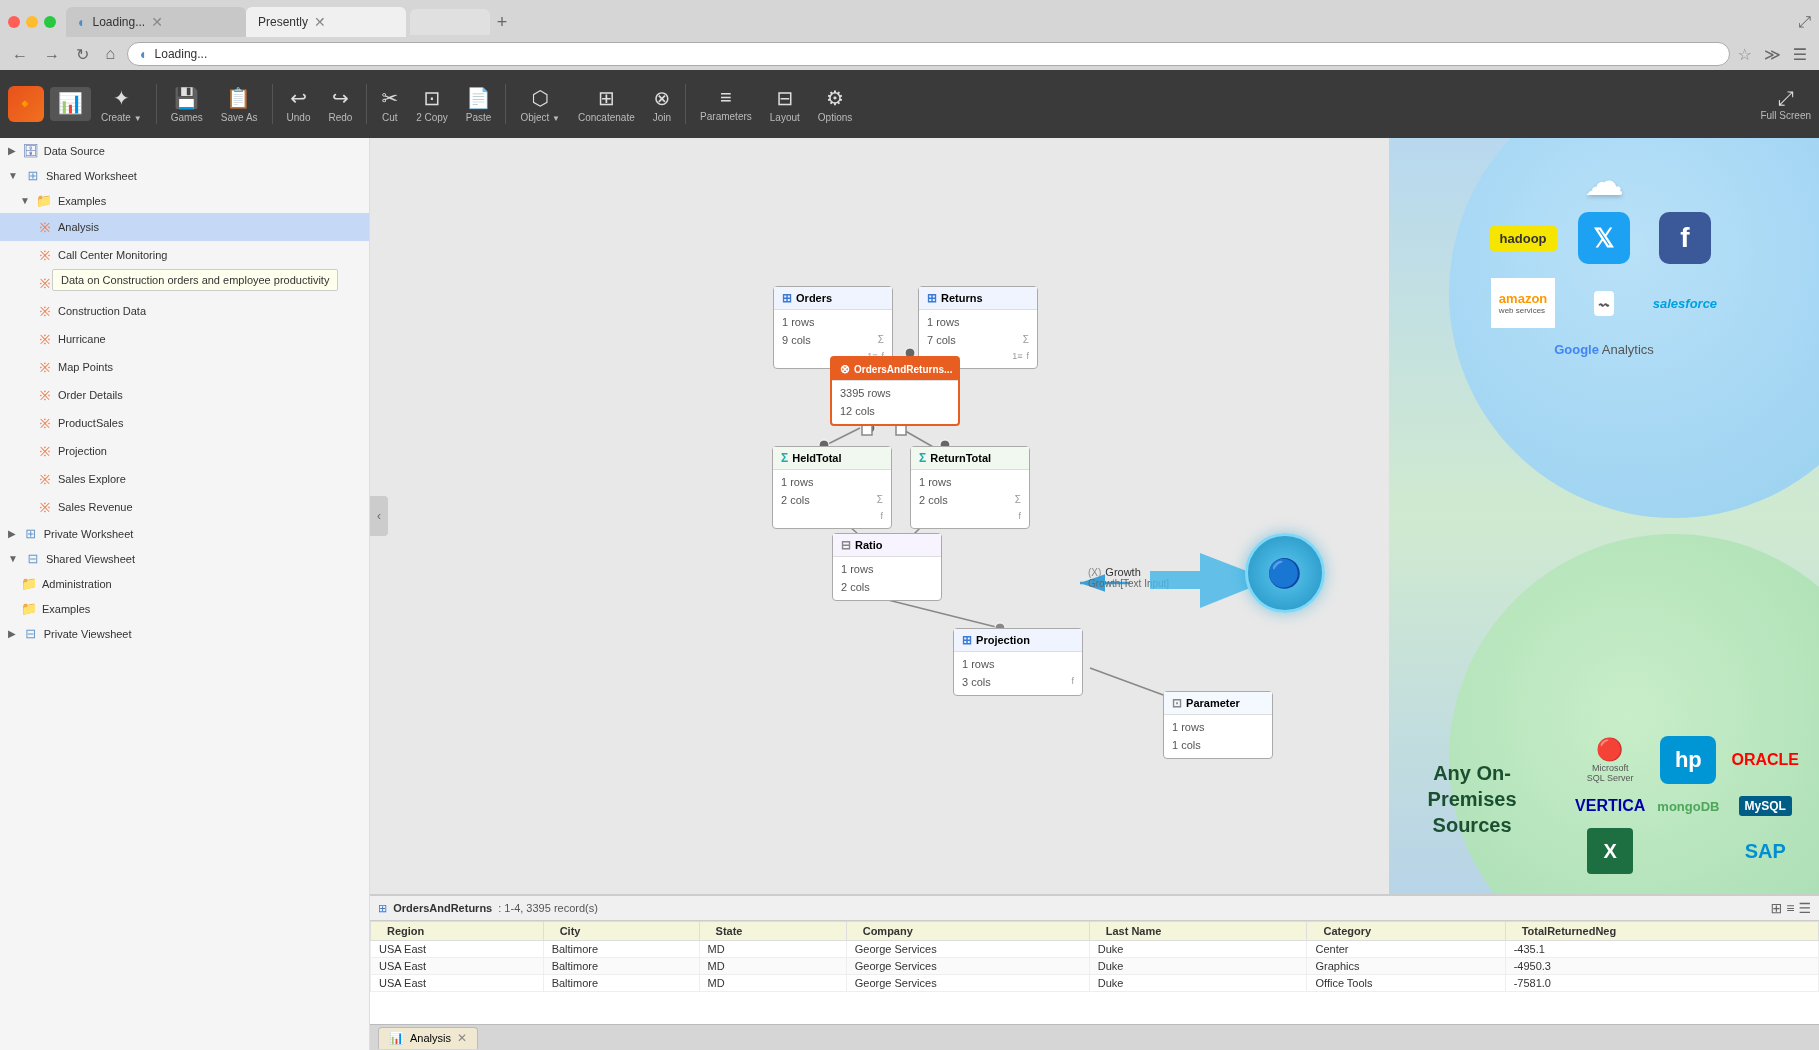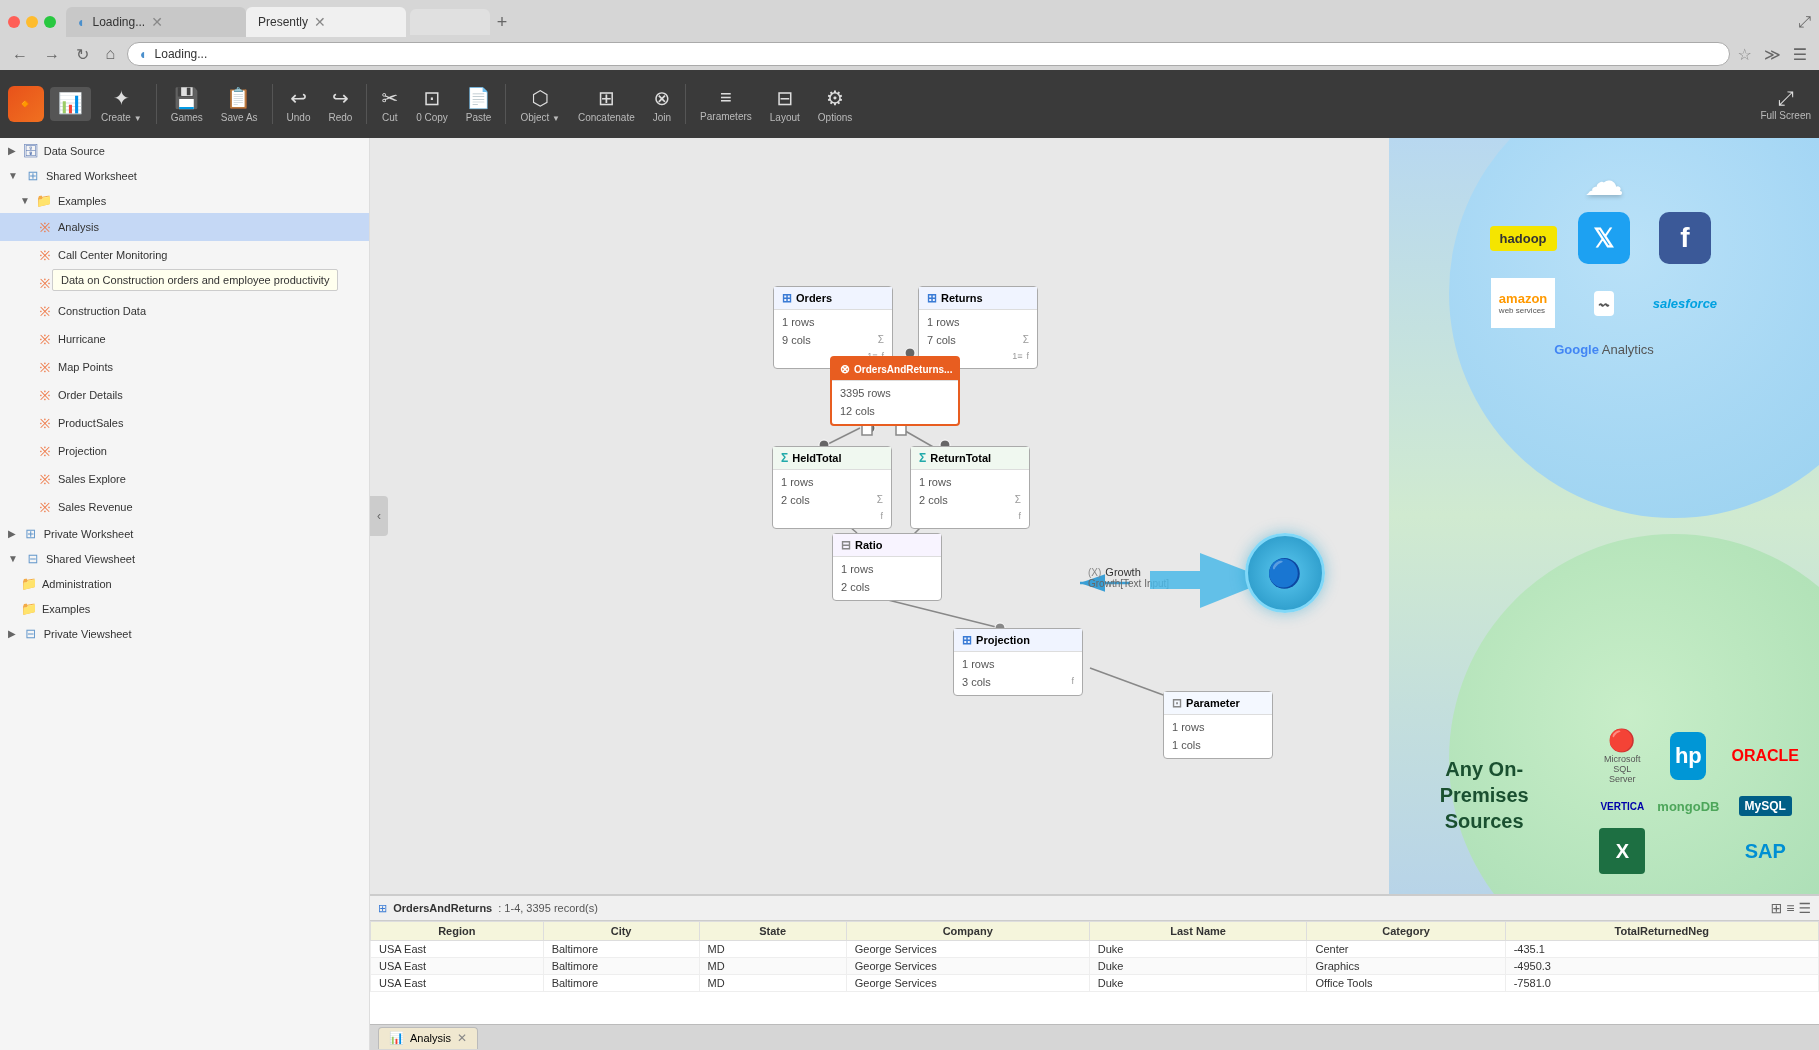--- a/index.html
+++ b/index.html
@@ -65,21 +65,21 @@
     
     .data-table-area { height: 130px; background: white; border-top: 2px solid #ccc; overflow: hidden; }
     .data-table-header { background: #f0f0f0; padding: 4px 8px; border-bottom: 1px solid #ccc; display: flex; align-items: center; gap: 6px; font-size: 11px; }
     .table-icon { color: #3a7bd5; }
     .data-table-title { font-weight: bold; color: #333; }
     .data-table-info { color: #555; }
     .data-table-toolbar { display: flex; align-items: center; gap: 4px; margin-left: auto; }
     .table-toolbar-btn { font-size: 14px; color: #666; cursor: pointer; }
     .data-table-scroll { overflow-x: auto; overflow-y: auto; max-height: 105px; }
     table { width: 100%; border-collapse: collapse; font-size: 11px; }
-    th { background: #f5f5dc; border: 1px solid #ddd; padding: 3px 16px; text-align: center; font-weight: bold; color: #333; white-space: nowrap; }
+    th { background: #f5f5dc; border: 1px solid #ddd; padding: 3px 16px; text-align: left; font-weight: bold; color: #333; white-space: nowrap; }
     td { border: 1px solid #eee; padding: 2px 8px; color: #333; white-space: nowrap; }
     tr:nth-child(even) td { background: #fafafa; }
 
     
     .bottom-tab-bar { background: #d6d6d6; height: 26px; display: flex; align-items: center; padding: 0 8px; border-top: 1px solid #bbb; }
     .bottom-tab { display: flex; align-items: center; background: #f0e8d0; border: 1px solid #bbb; border-bottom: none; border-radius: 4px 4px 0 0; padding: 3px 10px; font-size: 11px; gap: 6px; cursor: pointer; height: 22px; }
     .bottom-tab-icon { color: #3a7bd5; font-size: 12px; }
     .bottom-tab-close { color: #888; font-size: 12px; }
 
     
@@ -171,21 +171,21 @@
   </div>
   <div class="toolbar-divider"></div>
 
   <div class="toolbar-btn-group">
     <div class="toolbar-btn-icon">✂</div>
     <div class="toolbar-btn-label">Cut</div>
   </div>
 
   <div class="toolbar-btn-group">
     <div class="toolbar-btn-icon">⊡</div>
-    <div class="toolbar-btn-label">0 Copy</div>
+    <div class="toolbar-btn-label">2 Copy</div>
   </div>
 
   <div class="toolbar-btn-group">
     <div class="toolbar-btn-icon">📄</div>
     <div class="toolbar-btn-label">Paste</div>
   </div>
   <div class="toolbar-divider"></div>
 
   <div class="toolbar-btn-group">
     <div class="toolbar-btn-icon">⬡</div>
@@ -552,25 +552,25 @@
           <div class="bubble-title bubble-title-green" style="font-size:20px;font-weight:bold;color:#1a5030;text-align:center;margin-bottom:12px;padding:0 20px;">Any On-Premises Sources</div>
 
           <div style="display:grid;grid-template-columns:1fr 1fr 1fr;gap:12px;padding:0 20px;align-items:center;justify-items:center;">
 
             <div style="text-align:center;font-size:9px;color:#555;">
               <div style="color:#e00;font-size:22px;">🔴</div>
               <div>Microsoft</div>
               <div>SQL Server</div>
             </div>
 
-            <div style="background:#0096d6;width:36px;height:48px;border-radius:8px;display:flex;align-items:center;justify-content:center;color:white;font-size:22px;font-weight:bold;">hp</div>
+            <div style="background:#0096d6;width:56px;height:48px;border-radius:8px;display:flex;align-items:center;justify-content:center;color:white;font-size:22px;font-weight:bold;">hp</div>
 
             <div style="color:#f00;font-size:16px;font-weight:bold;">ORACLE</div>
 
-            <div style="color:#00a;font-size:10px;font-weight:bold;">VERTICA</div>
+            <div style="color:#00a;font-size:16px;font-weight:bold;">VERTICA</div>
 
             <div style="color:#4da65a;font-size:13px;font-weight:bold;">mongoDB</div>
 
             <div style="background:#005e86;color:white;padding:3px 6px;border-radius:3px;font-size:12px;font-weight:bold;">MySQL</div>
 
             <div style="background:#1d6f42;width:46px;height:46px;border-radius:4px;display:flex;align-items:center;justify-content:center;color:white;font-size:20px;font-weight:bold;">X</div>
 
             <div></div>
 
             <div style="color:#008fd3;font-size:20px;font-weight:bold;">SAP</div>

